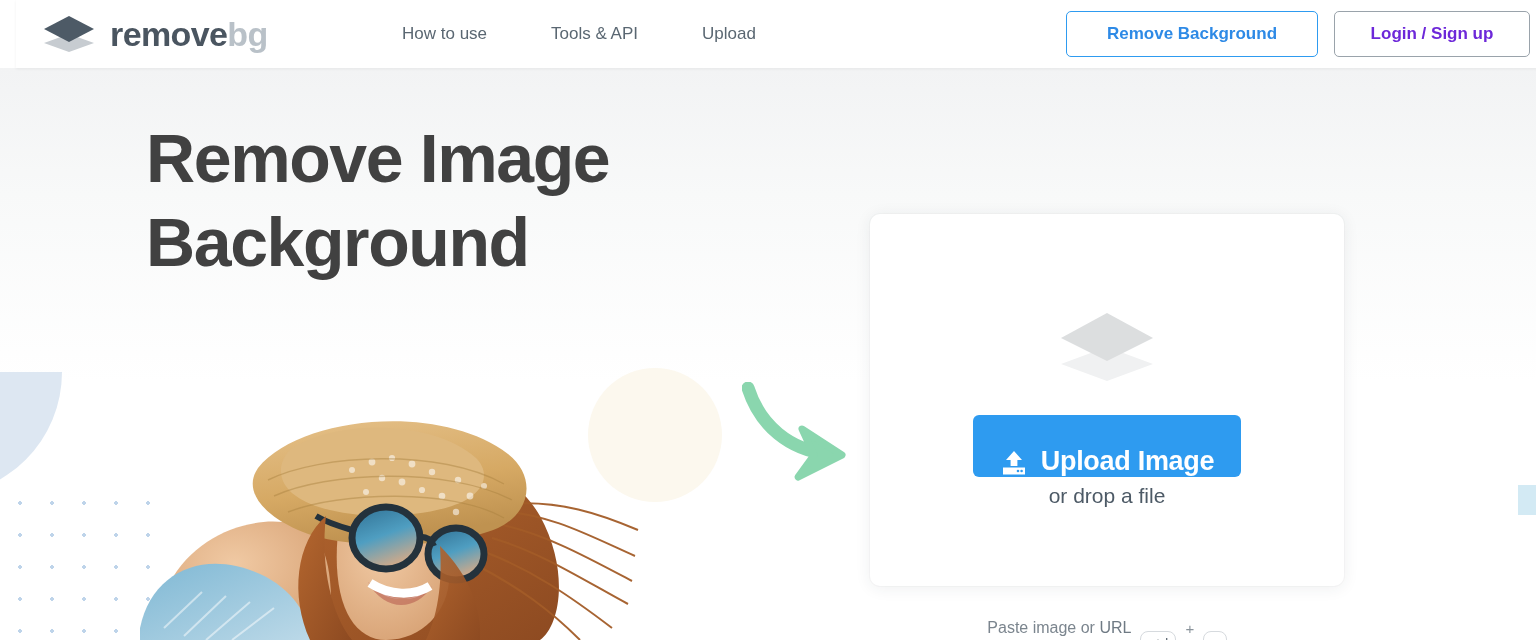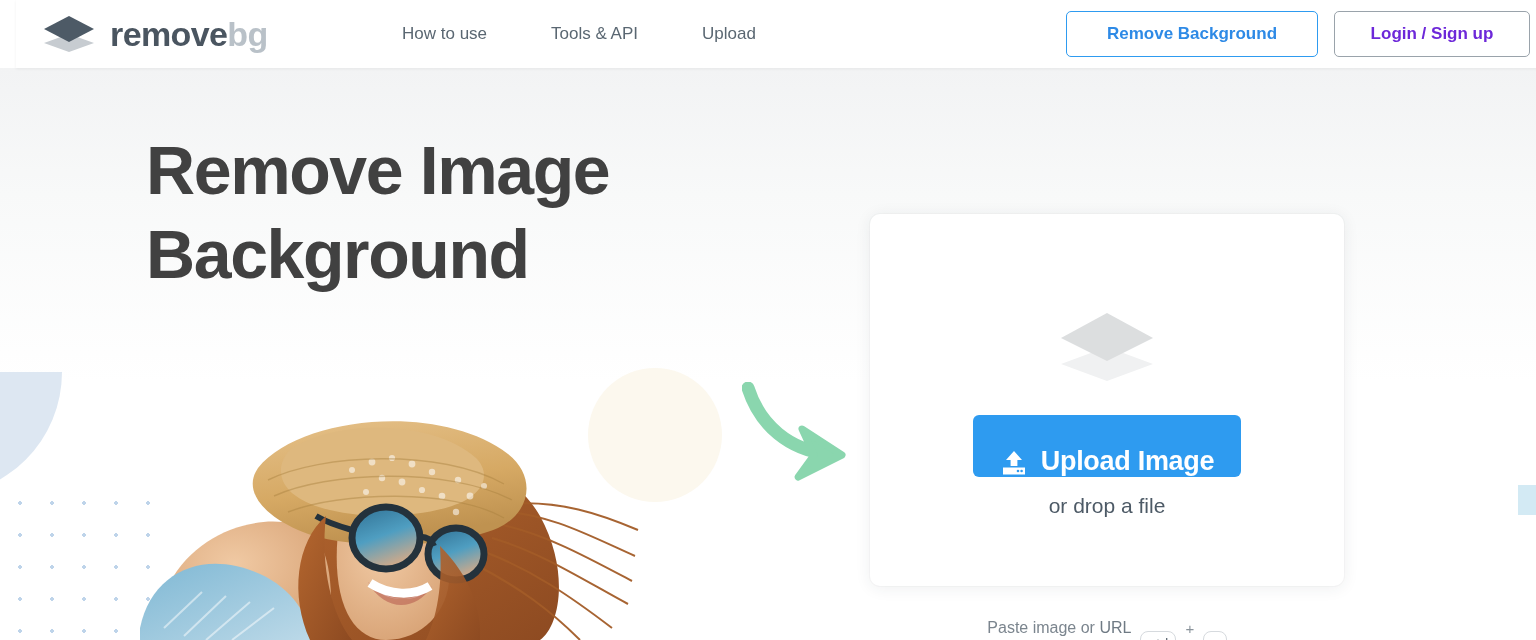--- a/index.html
+++ b/index.html
@@ -140,21 +140,21 @@
     position: absolute;
     left: 1518px; top: 485px;
     width: 18px; height: 30px;
     background: #d3eaf4;
     z-index: 5;
   }
 
   
   .hero-copy {
     position: absolute;
-    left: 146px; top: 128px;
+    left: 146px; top: 116px;
     z-index: 10;
   }
   .hero-title {
     font-size: 68px;
     line-height: 84px;
     font-weight: 700;
     color: #414141;
     letter-spacing: -1.4px;
     white-space: pre-line;
   }
@@ -219,21 +219,21 @@
     font-weight: 700;
     letter-spacing: -0.3px;
     display: flex;
     align-items: flex-end;
     gap: 13px;
     cursor: pointer;
     white-space: nowrap;
   }
   .btn-upload svg { flex: none; }
   .drop-hint {
-    margin-top: 17px;
+    margin-top: 7px;
     font-size: 21px;
     color: #4d5a66;
     white-space: nowrap;
   }
 
   .paste-row {
     position: absolute;
     left: 870px; top: 600px;
     width: 474px;
     display: flex;

